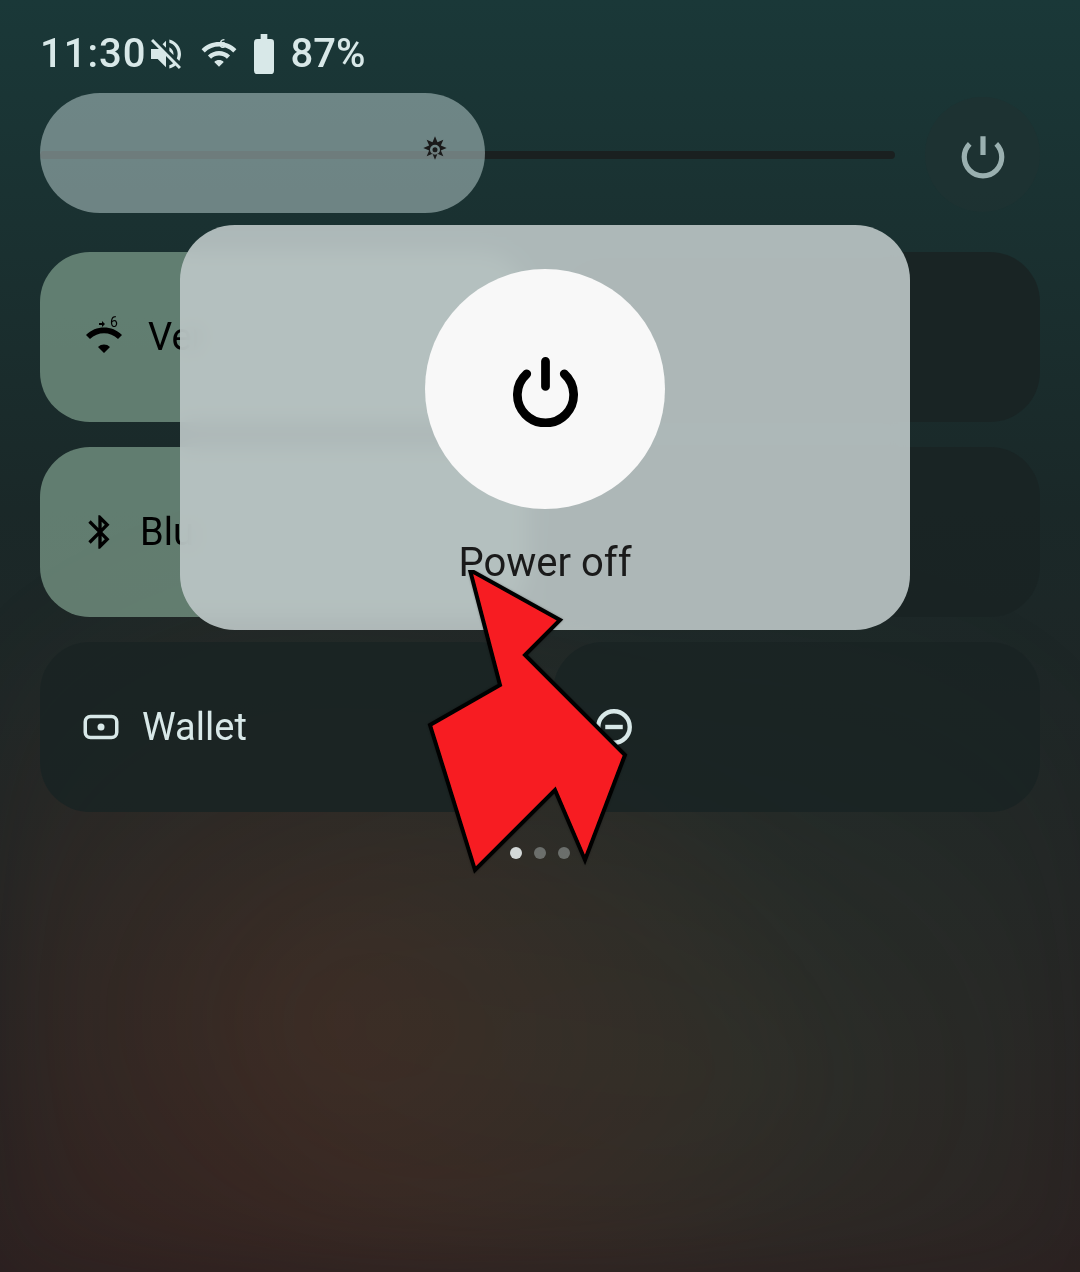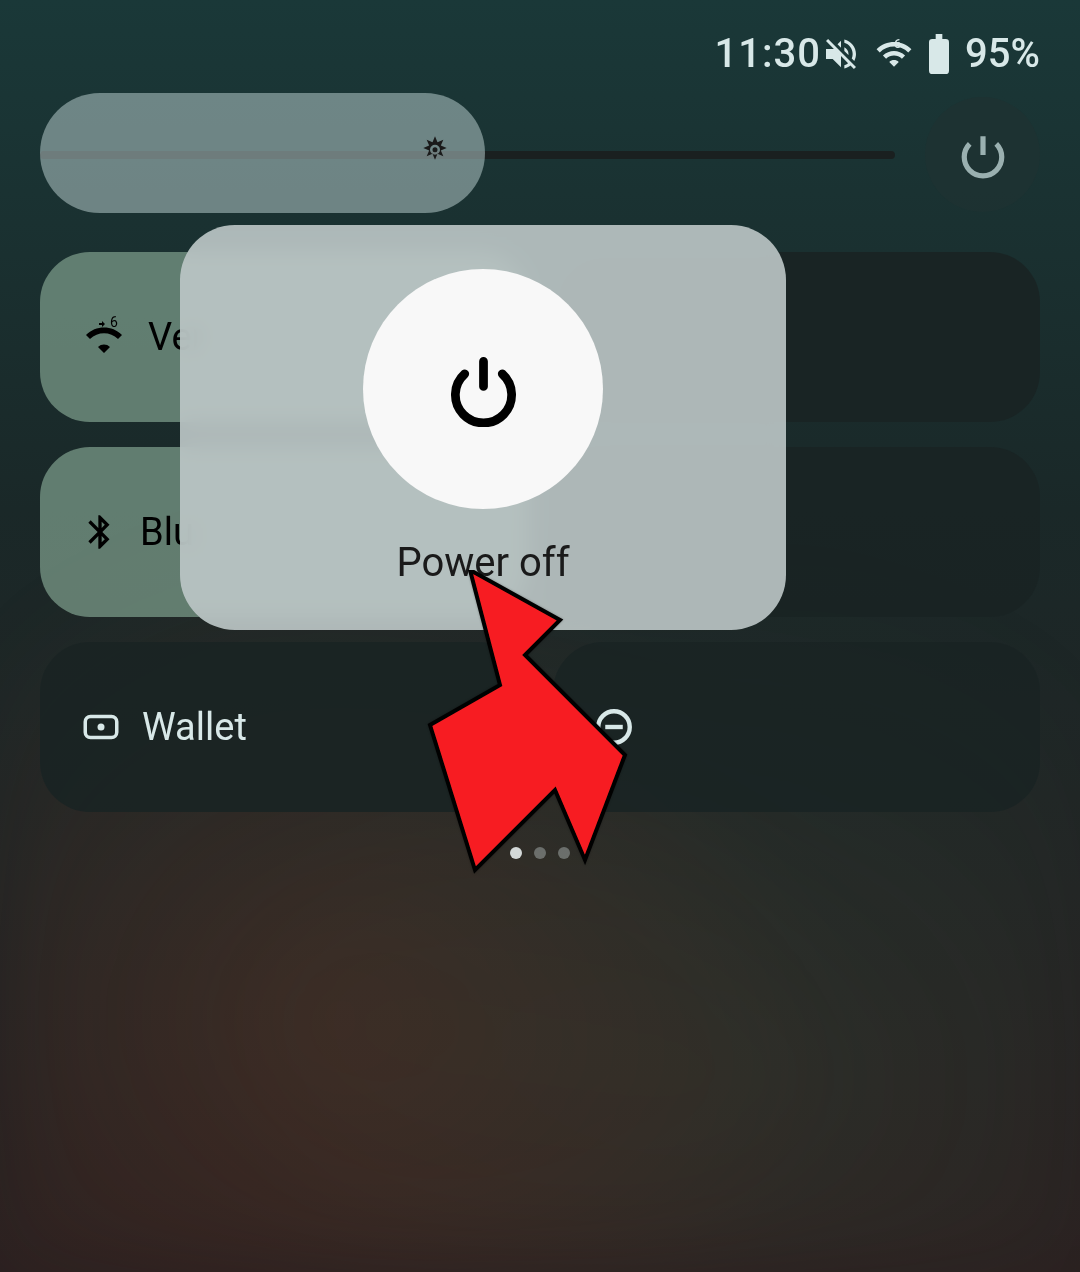--- a/index.html
+++ b/index.html
@@ -18,21 +18,21 @@
     .bg-blur {
       position: absolute;
       inset: 0;
       background: radial-gradient(circle at 30% 80%, rgba(200,100,50,0.15), transparent 40%),
                   radial-gradient(circle at 70% 85%, rgba(100,150,100,0.1), transparent 40%);
       filter: blur(40px);
     }
     .status-bar {
       position: relative;
       display: flex;
-      justify-content: flex-end;
+      justify-content: flex-start;
       align-items: center;
       padding: 30px 40px 20px;
       color: #d8e8e8;
       font-size: 40px;
       font-weight: 500;
     }
     .status-left {
       letter-spacing: 1px;
     }
     .status-right {
@@ -147,21 +147,21 @@
       border-radius: 50%;
       background: rgba(200,210,210,0.4);
     }
     .dot.active {
       background: rgba(230,235,235,0.9);
     }
     .power-dialog {
       position: absolute;
       left: 180px;
       top: 225px;
-      width: 606px;
+      width: 730px;
       height: 405px;
       background: rgba(190,200,200,0.9);
       border-radius: 55px;
       display: flex;
       align-items: center;
       justify-content: space-around;
       padding: 0 30px;
       backdrop-filter: blur(10px);
     }
     .power-option {
@@ -203,21 +203,21 @@
         <path d="M16.5 12c0-1.77-1.02-3.29-2.5-4.03v2.21l2.45 2.45c.03-.2.05-.41.05-.63zm2.5 0c0 .94-.2 1.82-.54 2.64l1.51 1.51C20.63 14.91 21 13.5 21 12c0-4.28-2.99-7.86-7-8.77v2.06c2.89.86 5 3.54 5 6.71zM4.27 3L3 4.27 7.73 9H3v6h4l5 5v-6.73l4.25 4.25c-.67.52-1.42.93-2.25 1.18v2.06c1.38-.31 2.63-.95 3.69-1.81L19.73 21 21 19.73l-9-9L4.27 3zM12 4L9.91 6.09 12 8.18V4z"></path>
       </svg>
     <svg width="38" height="38" viewBox="0 0 24 24">
         <path d="M1 9l2 2c4.97-4.97 13.03-4.97 18 0l2-2C16.93 2.93 7.08 2.93 1 9zm8 8l3 3 3-3c-1.65-1.66-4.34-1.66-6 0zm-4-4l2 2c2.76-2.76 7.24-2.76 10 0l2-2C15.14 9.14 8.87 9.14 5 13z"></path>
         <text x="12" y="8" font-size="8" fill="#d8e8e8">6</text>
       </svg>
     <svg width="24" height="40" viewBox="0 0 12 24">
         <rect x="0" y="3" width="12" height="21" rx="2" fill="#d8e8e8"></rect>
         <rect x="4" y="0" width="4" height="3" fill="#d8e8e8"></rect>
       </svg>
-    <span>95%</span>
+    <span>87%</span>
   </div>
 </div>
 
 <div class="brightness-row">
   <div class="brightness-slider">
     <div class="brightness-fill">
       <svg width="40" height="40" viewBox="0 0 24 24" fill="#1a1a1a">
           <path d="M12 2l1.5 3.5L17 4l-1.5 3.5L19 9l-3.5 1.5L17 14l-3.5-1.5L12 16l-1.5-3.5L7 14l1.5-3.5L5 9l3.5-1.5L7 4l3.5 1.5L12 2zm0 5a3 3 0 100 6 3 3 0 000-6zm0 1.5a1.5 1.5 0 110 3 1.5 1.5 0 010-3z"></path>
         </svg>
     </div>

